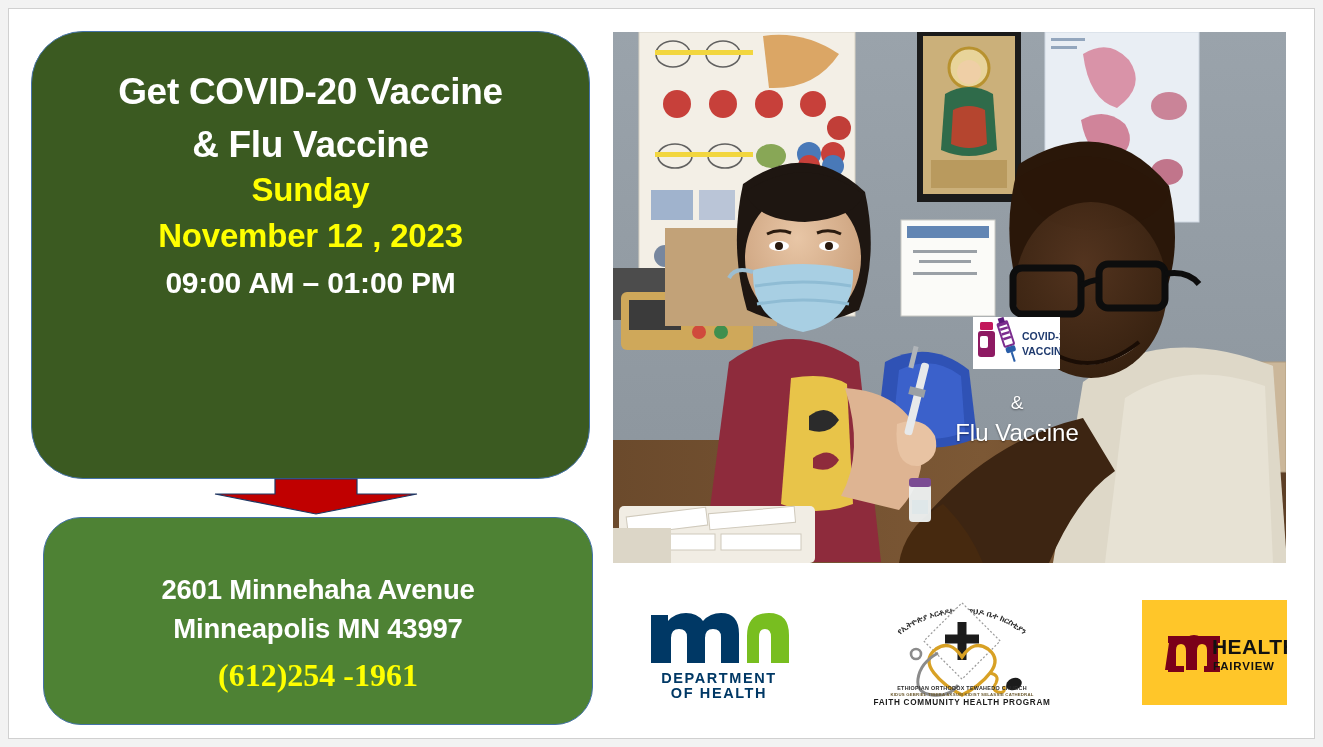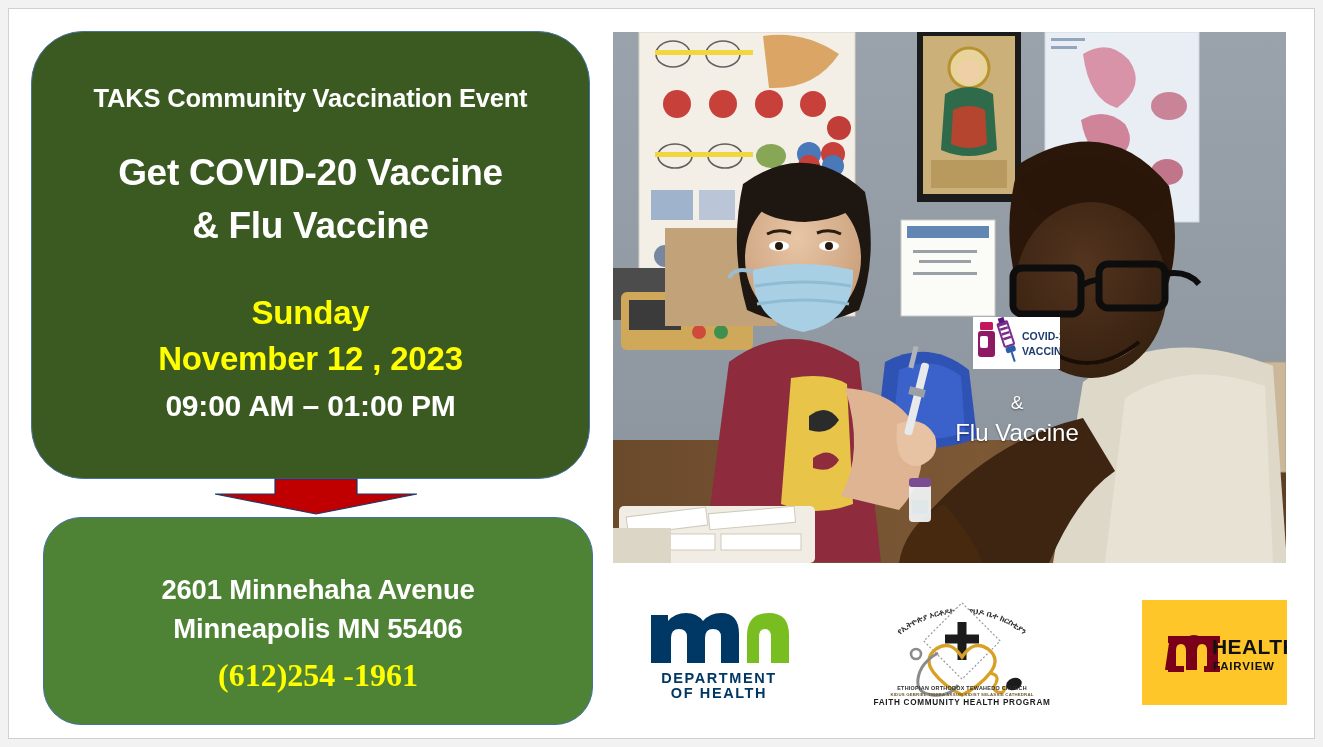--- a/index.html
+++ b/index.html
@@ -78,21 +78,20 @@
     font-weight: bold;
     line-height: 1.42;
     margin-top: 34px;
     color: #ffffff;
     letter-spacing: -0.3px;
   }
   .day {
     font-size: 33px;
     font-weight: bold;
     color: #ffff00;
-    margin-top: 42px;
     letter-spacing: -0.2px;
   }
   .date {
     font-size: 33px;
     font-weight: bold;
     color: #ffff00;
     margin-top: 8px;
     letter-spacing: -0.2px;
   }
   .time {
@@ -185,41 +184,40 @@
   .logo-svg { display:block; width:100%; height:100%; }
 </style>
 </head>
 <body>
 
 <div id="flyer">
   <div id="page">
 
     <div id="info-card" class="green-card">
       <div class="info-inner">
-        <div class="event-title">TAKS Community Vaccination Event</div>
         <div class="headline">
           <div>Get COVID-20 Vaccine</div>
           <div>&amp;  Flu Vaccine</div>
         </div>
         <div class="day">Sunday</div>
         <div class="date">November 12 , 2023</div>
         <div class="time">09:00 AM – 01:00 PM</div>
       </div>
     </div>
 
     <div id="down-arrow">
       <svg viewBox="0 0 204 37" width="204" height="37" xmlns="http://www.w3.org/2000/svg">
         <polygon points="61,1 143,1 143,16 203,16 102,36 1,16 61,16" fill="#c00000" stroke="#1f3864" stroke-width="1.2"></polygon>
       </svg>
     </div>
 
     <div id="address-card" class="green-card">
       <div class="addr-inner">
         <div class="addr-line">2601 Minnehaha Avenue</div>
-        <div class="addr-line">Minneapolis  MN  55406</div>
+        <div class="addr-line">Minneapolis  MN  43997</div>
         <div class="phone">(612)254 -1961</div>
       </div>
     </div>
 
     <div id="photo">
       <svg class="logo-svg" viewBox="0 0 673 531" width="673" height="531" preserveAspectRatio="none" xmlns="http://www.w3.org/2000/svg">
         <defs>
           <linearGradient id="wallg" x1="0" y1="0" x2="0" y2="1">
             <stop offset="0%" stop-color="#9aa3ab"></stop>
             <stop offset="100%" stop-color="#8d969e"></stop>

